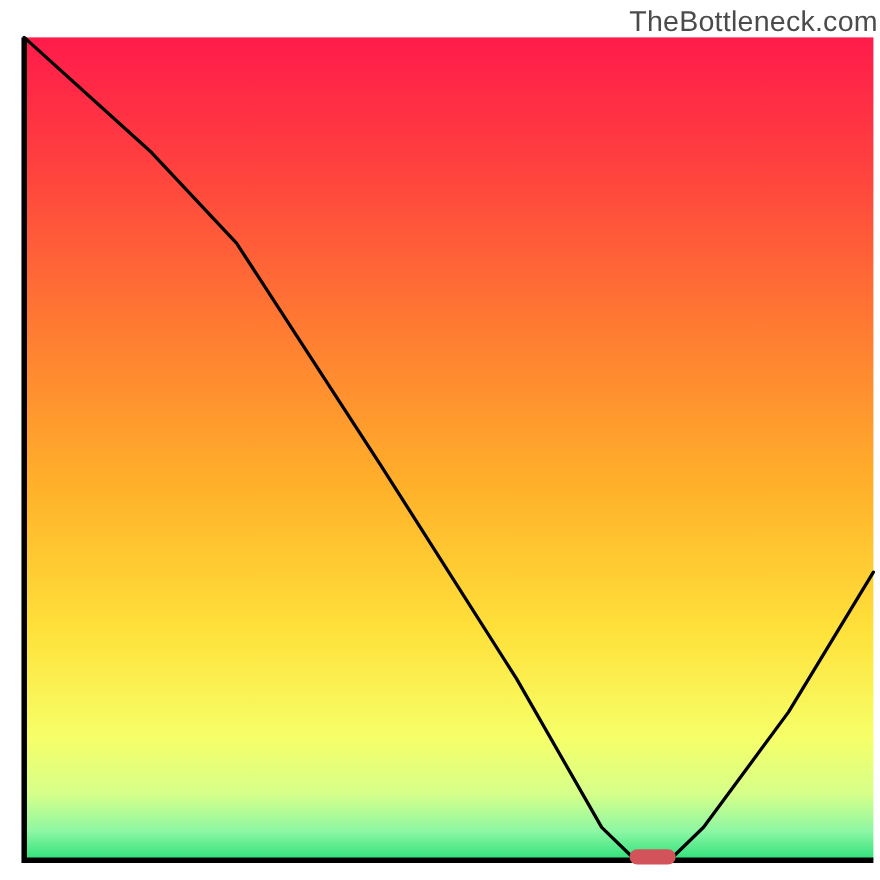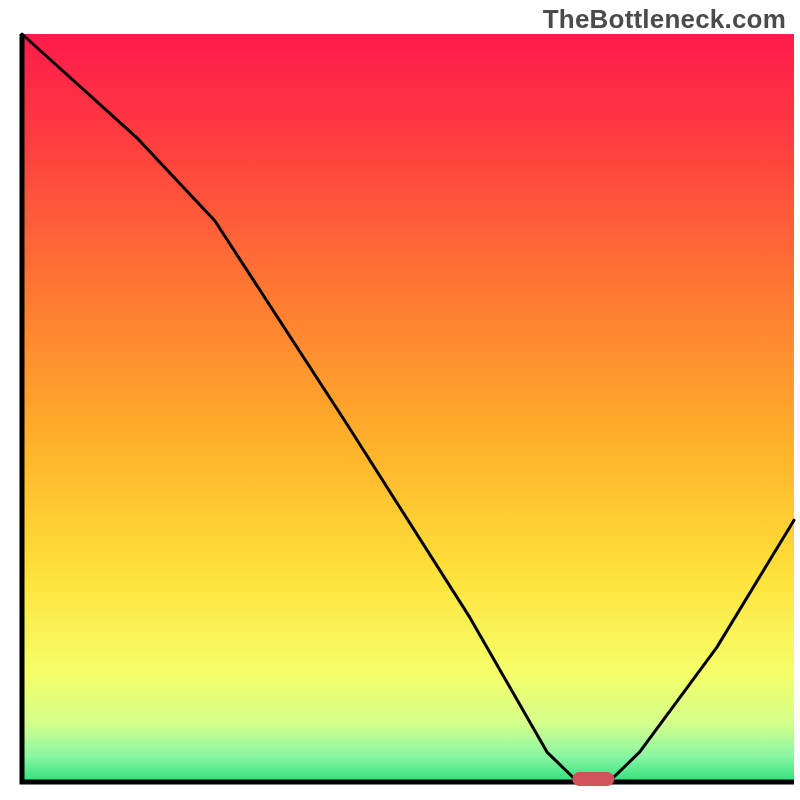--- a/index.html
+++ b/index.html
@@ -11,24 +11,24 @@
     overflow: hidden;
   }
   .chart-container {
     position: relative;
     width: 800px;
     height: 800px;
   }
   .watermark {
     position: absolute;
     top: 4px;
-    right: 14px;
+    right: 2px;
     font-family: Arial, Helvetica, sans-serif;
     font-size: 26px;
-    font-weight: 700;
+    font-weight: 400;
     color: #4b4b4b;
     letter-spacing: 0.2px;
     z-index: 5;
   }
   svg.plot {
     position: absolute;
     left: 0;
     top: 0;
     width: 800px;
     height: 800px;

